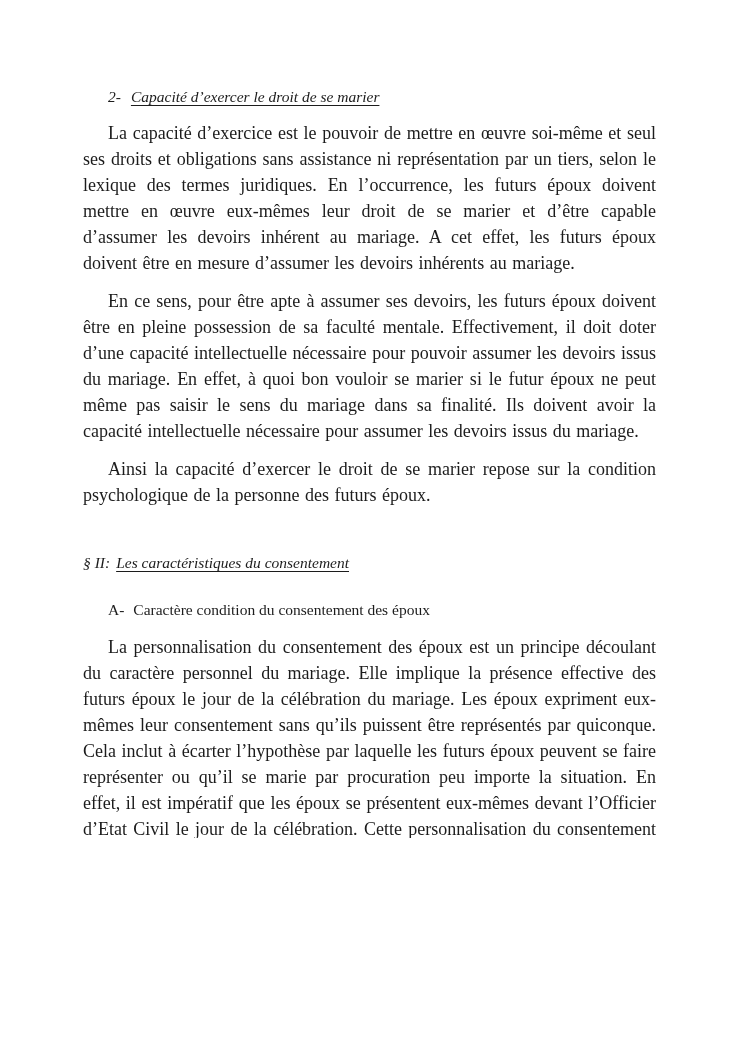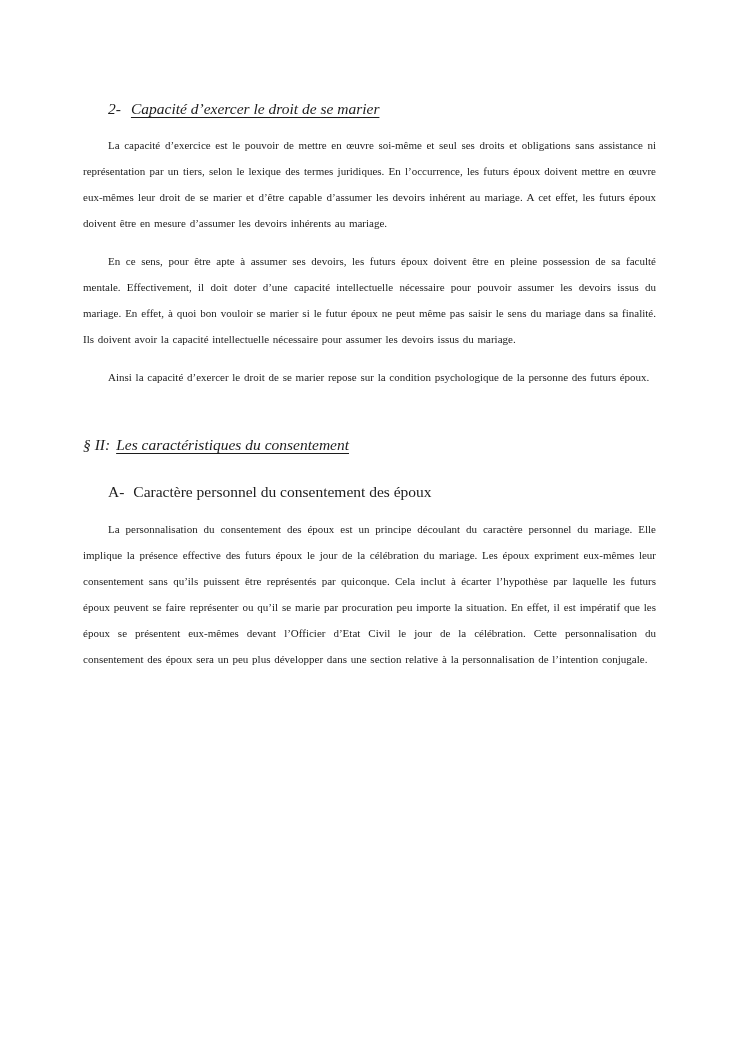--- a/index.html
+++ b/index.html
@@ -5,35 +5,35 @@
 <style>
   html, body {
     margin: 0;
     padding: 0;
     background: #ffffff;
   }
   .page {
     position: relative;
     width: 745px;
     height: 838px;
-    margin: 12px auto;
+    margin: 0 auto;
     background: #ffffff;
     font-family: "Liberation Serif", serif;
     color: #1c1c1c;
     overflow: hidden;
   }
   .content {
     position: absolute;
     left: 83px;
     top: 84px;
     width: 573px;
   }
   .para {
     margin: 0;
-    font-size: 11px;
+    font-size: 18px;
     line-height: 26px;
     text-align: justify;
     text-indent: 25px;
     word-spacing: 1px;
   }
   .para.p1 { margin-bottom: 12px; }
   .para.p2 { margin-bottom: 12px; }
   .para.p3 { margin-bottom: 42px; }
   .para.p4 { margin-bottom: 44px; }
   .subheading {
@@ -107,21 +107,21 @@
     <p class="para p2">En ce sens, pour être apte à assumer ses devoirs, les futurs époux doivent être en pleine possession de sa faculté mentale. Effectivement, il doit doter d’une capacité intellectuelle nécessaire pour pouvoir assumer les devoirs issus du mariage. En effet, à quoi bon vouloir se marier si le futur époux ne peut même pas saisir le sens du mariage dans sa finalité. Ils doivent avoir la capacité intellectuelle nécessaire pour assumer les devoirs issus du mariage.</p>
 
     <p class="para p3">Ainsi la capacité d’exercer le droit de se marier repose sur la condition psychologique de la personne des futurs époux.</p>
 
     <div class="section-heading">
       <span class="marker">§ II:</span><span class="title">Les caractéristiques du consentement</span>
     </div>
 
 
     <div class="list-heading">
-      <span class="marker">A-</span><span class="title">Caractère personnel du consentement des époux</span>
+      <span class="marker">A-</span><span class="title">Caractère condition du consentement des époux</span>
     </div>
 
     <p class="para p5">La personnalisation du consentement des époux est un principe découlant du caractère personnel du mariage. Elle implique la présence effective des futurs époux le jour de la célébration du mariage. Les époux expriment eux-mêmes leur consentement sans qu’ils puissent être représentés par quiconque. Cela inclut à écarter l’hypothèse par laquelle les futurs époux peuvent se faire représenter ou qu’il se marie par procuration peu importe la situation. En effet, il est impératif que les époux se présentent eux-mêmes devant l’Officier d’Etat Civil le jour de la célébration. Cette personnalisation du consentement des époux sera un peu plus développer dans une section relative à la personnalisation de l’intention conjugale.</p>
 
   </div>
 
   <div class="footer">
     <span class="page-number">24</span><span class="separator">|</span><span class="page-label">P a g e</span>
   </div>
 </div>

